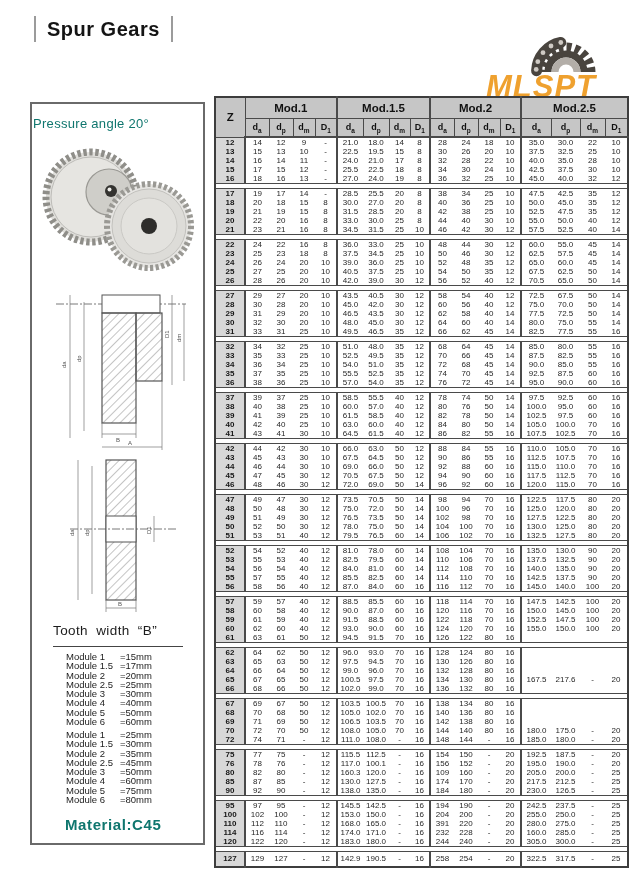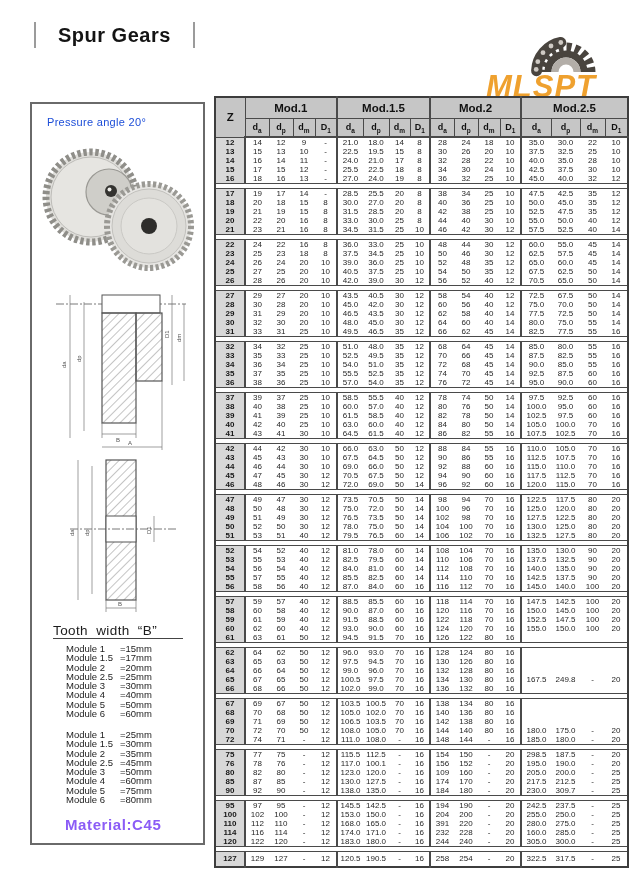--- a/index.html
+++ b/index.html
@@ -1,37 +1,37 @@
 <!DOCTYPE html>
 <html><head>
 <meta charset="utf-8">
 <style>
   html,body{margin:0;padding:0;}
   body{width:638px;height:878px;background:#fff;font-family:"Liberation Sans",sans-serif;overflow:hidden;}
   .page{position:relative;width:638px;height:878px;background:#fff;}
 
   
-  .title-wrap{position:absolute;left:34px;top:22px;display:flex;align-items:center;gap:22px;}
+  .title-wrap{position:absolute;left:34px;top:16px;display:flex;align-items:center;gap:11px;}
   .vbar{width:2px;height:26px;background:#9b9b9b;}
   .title{font-size:20px;font-weight:bold;color:#141414;letter-spacing:.5px;white-space:nowrap;}
   .logo{position:absolute;left:484px;top:26px;width:150px;height:74px;}
 
   
   .panel{position:absolute;left:30px;top:102px;width:171px;height:739px;border:2px solid #6a6a6a;background:#fff;}
-  .pressure{position:absolute;left:15px;top:12px;font-size:11px;color:#1d4ed8;letter-spacing:.3px;white-space:nowrap;}
+  .pressure{position:absolute;left:1px;top:12px;font-size:13px;color:#0f766e;letter-spacing:.3px;white-space:nowrap;}
   .gears-svg{position:absolute;left:4px;top:30px;}
   .draw1{position:absolute;left:8px;top:186px;}
   .draw2{position:absolute;left:8px;top:350px;}
   .tw{position:absolute;left:0;width:100%;}
   .tw-b{top:519px;} .tw-a{top:621px;}
-  .tw-head{margin-left:21px;width:130px;font-size:13.5px;color:#1c1c1c;border-bottom:1.5px solid #444;padding-bottom:0;letter-spacing:.4px;word-spacing:4px;white-space:nowrap;}
+  .tw-head{margin-left:21px;width:130px;font-size:13.5px;color:#1c1c1c;border-bottom:1.5px solid #444;padding-bottom:8px;letter-spacing:.4px;word-spacing:4px;white-space:nowrap;}
   .tw-list{margin:5px 17px 0 34px;font-size:9.5px;line-height:9.3px;color:#1c1c1c;}
   .tw-row{white-space:nowrap;}
   .tw-label{display:inline-block;width:54px;}
-  .material{position:absolute;left:33px;top:712px;font-size:15px;font-weight:bold;color:#8b5cf6;letter-spacing:.6px;}
+  .material{position:absolute;left:33px;top:712px;font-size:15px;font-weight:bold;color:#0f766e;letter-spacing:.6px;}
 
   
   table.gear{position:absolute;left:214px;top:96px;border-collapse:collapse;table-layout:fixed;border:2px solid #3d3d3d;background:#fff;}
   table.gear th{background:#c6c6c6;border:1px solid #4a4a4a;padding:0;color:#111;}
   th.zh{font-size:13px;font-weight:bold;border-right:2px solid #4a4a4a;}
   tr.ghead th{font-size:11.5px;height:20px;}
   th.be,td.be{border-right:2px solid #4a4a4a !important;}
   tr.sub th{height:17px;font-size:9px;font-weight:bold;border-bottom:2px solid #4a4a4a;}
   tr.sub sub{font-size:6.5px;}
   tbody td{border:none;text-align:center;height:9px;line-height:9px;padding:0;font-size:8px;color:#262626;white-space:nowrap;overflow:hidden;}
@@ -1262,21 +1262,21 @@
           <td class="be">12</td>
           <td>100.5</td>
           <td>97.5</td>
           <td>70</td>
           <td class="be">16</td>
           <td>134</td>
           <td>130</td>
           <td>80</td>
           <td class="be">16</td>
           <td>167.5</td>
-          <td>249.8</td>
+          <td>217.6</td>
           <td>-</td>
           <td>20</td>
         </tr>
         <tr>
           <td class="bz">66</td>
           <td>68</td>
           <td>66</td>
           <td>50</td>
           <td class="be">12</td>
           <td>102.0</td>
@@ -1400,21 +1400,21 @@
           <td>-</td>
           <td class="be">12</td>
           <td>115.5</td>
           <td>112.5</td>
           <td>-</td>
           <td class="be">16</td>
           <td>154</td>
           <td>150</td>
           <td>-</td>
           <td class="be">20</td>
-          <td>298.5</td>
+          <td>192.5</td>
           <td>187.5</td>
           <td>-</td>
           <td>20</td>
         </tr>
         <tr>
           <td class="bz">76</td>
           <td>78</td>
           <td>76</td>
           <td>-</td>
           <td class="be">12</td>
@@ -1430,21 +1430,21 @@
           <td>190.0</td>
           <td>-</td>
           <td>20</td>
         </tr>
         <tr>
           <td class="bz">80</td>
           <td>82</td>
           <td>80</td>
           <td>-</td>
           <td class="be">12</td>
-          <td>123.0</td>
+          <td>160.3</td>
           <td>120.0</td>
           <td>-</td>
           <td class="be">16</td>
           <td>109</td>
           <td>160</td>
           <td>-</td>
           <td class="be">20</td>
           <td>205.0</td>
           <td>200.0</td>
           <td>-</td>
@@ -1477,21 +1477,21 @@
           <td class="be">12</td>
           <td>138.0</td>
           <td>135.0</td>
           <td>-</td>
           <td class="be">16</td>
           <td>184</td>
           <td>180</td>
           <td>-</td>
           <td class="be">20</td>
           <td>230.0</td>
-          <td>309.7</td>
+          <td>126.5</td>
           <td>-</td>
           <td>25</td>
         </tr>
         <tr class="spacer">
           <td colspan="17"></td>
         </tr>
         <tr>
           <td class="bz">95</td>
           <td>97</td>
           <td>95</td>
@@ -1588,21 +1588,21 @@
         </tr>
         <tr class="spacer">
           <td colspan="17"></td>
         </tr>
         <tr class="tall">
           <td class="bz">127</td>
           <td>129</td>
           <td>127</td>
           <td>-</td>
           <td class="be">12</td>
-          <td>120.5</td>
+          <td>142.9</td>
           <td>190.5</td>
           <td>-</td>
           <td class="be">16</td>
           <td>258</td>
           <td>254</td>
           <td>-</td>
           <td class="be">20</td>
           <td>322.5</td>
           <td>317.5</td>
           <td>-</td>

